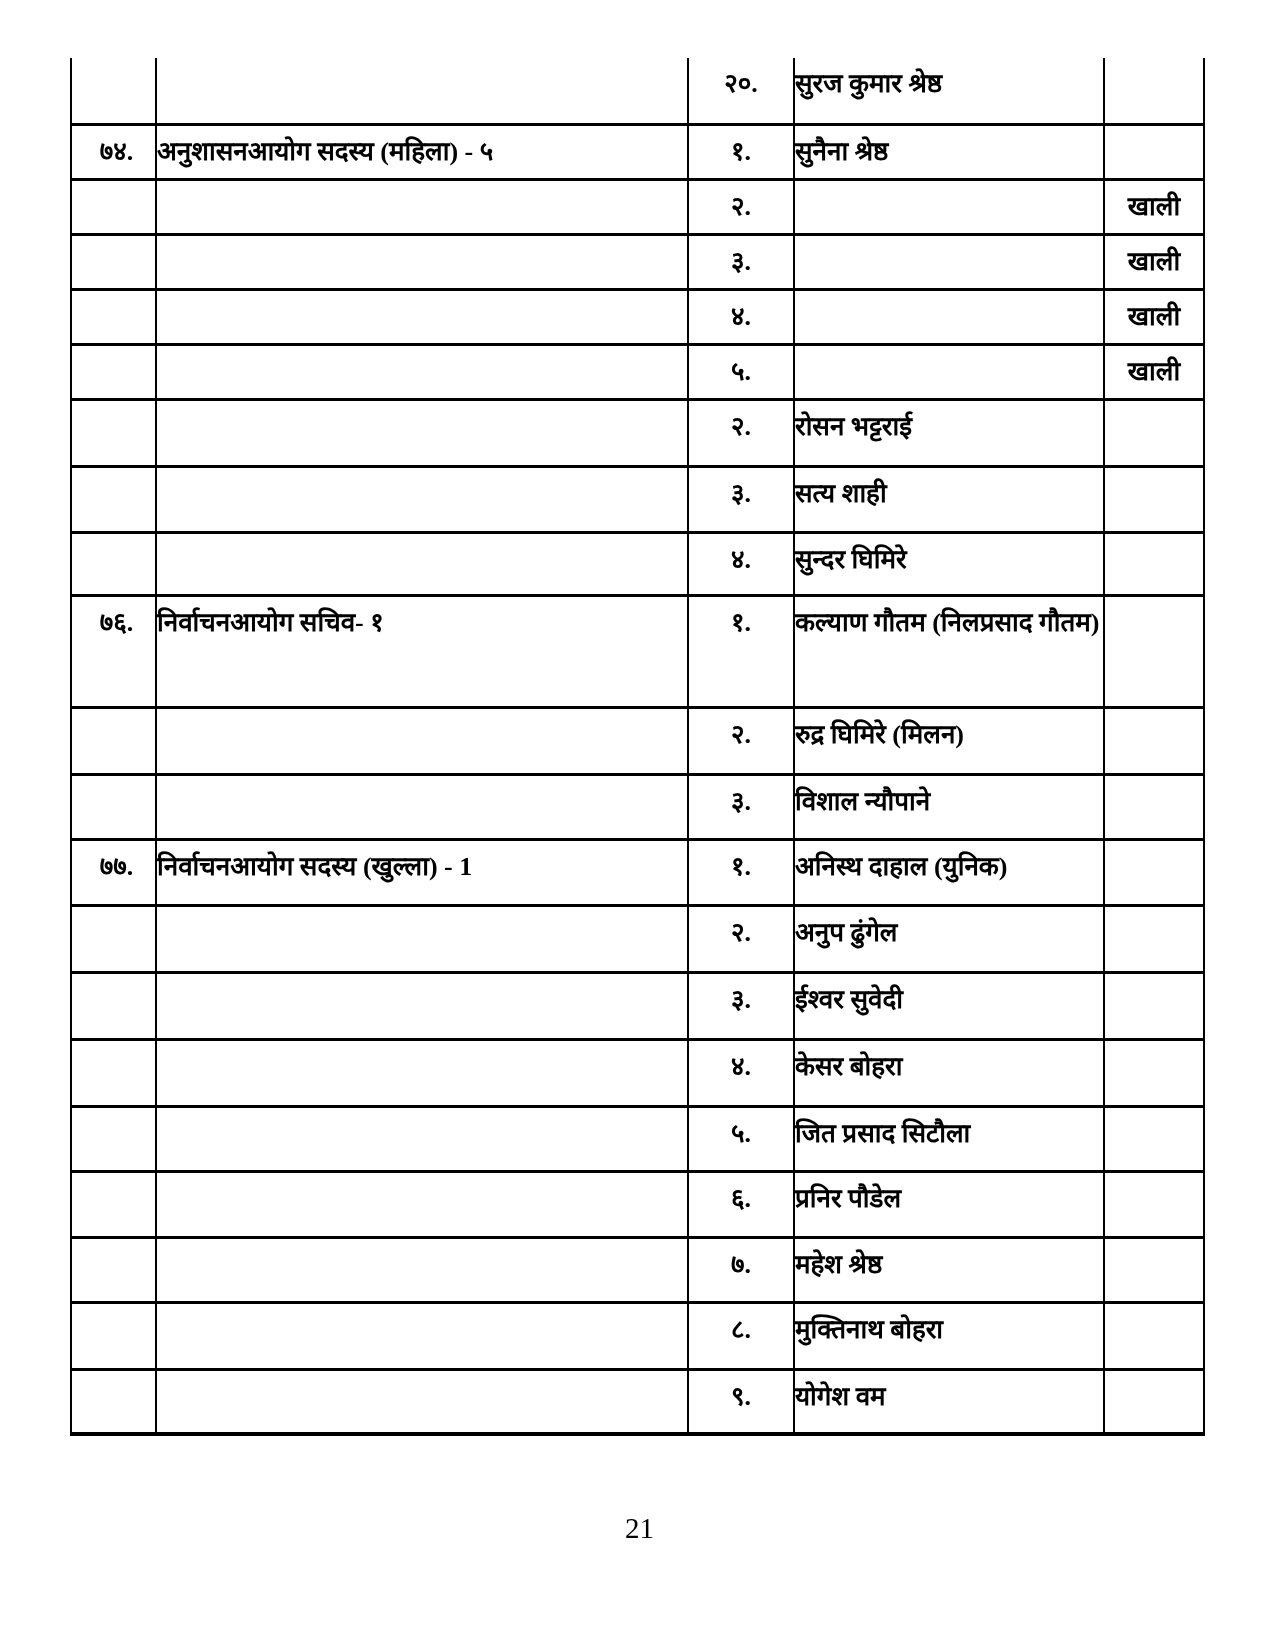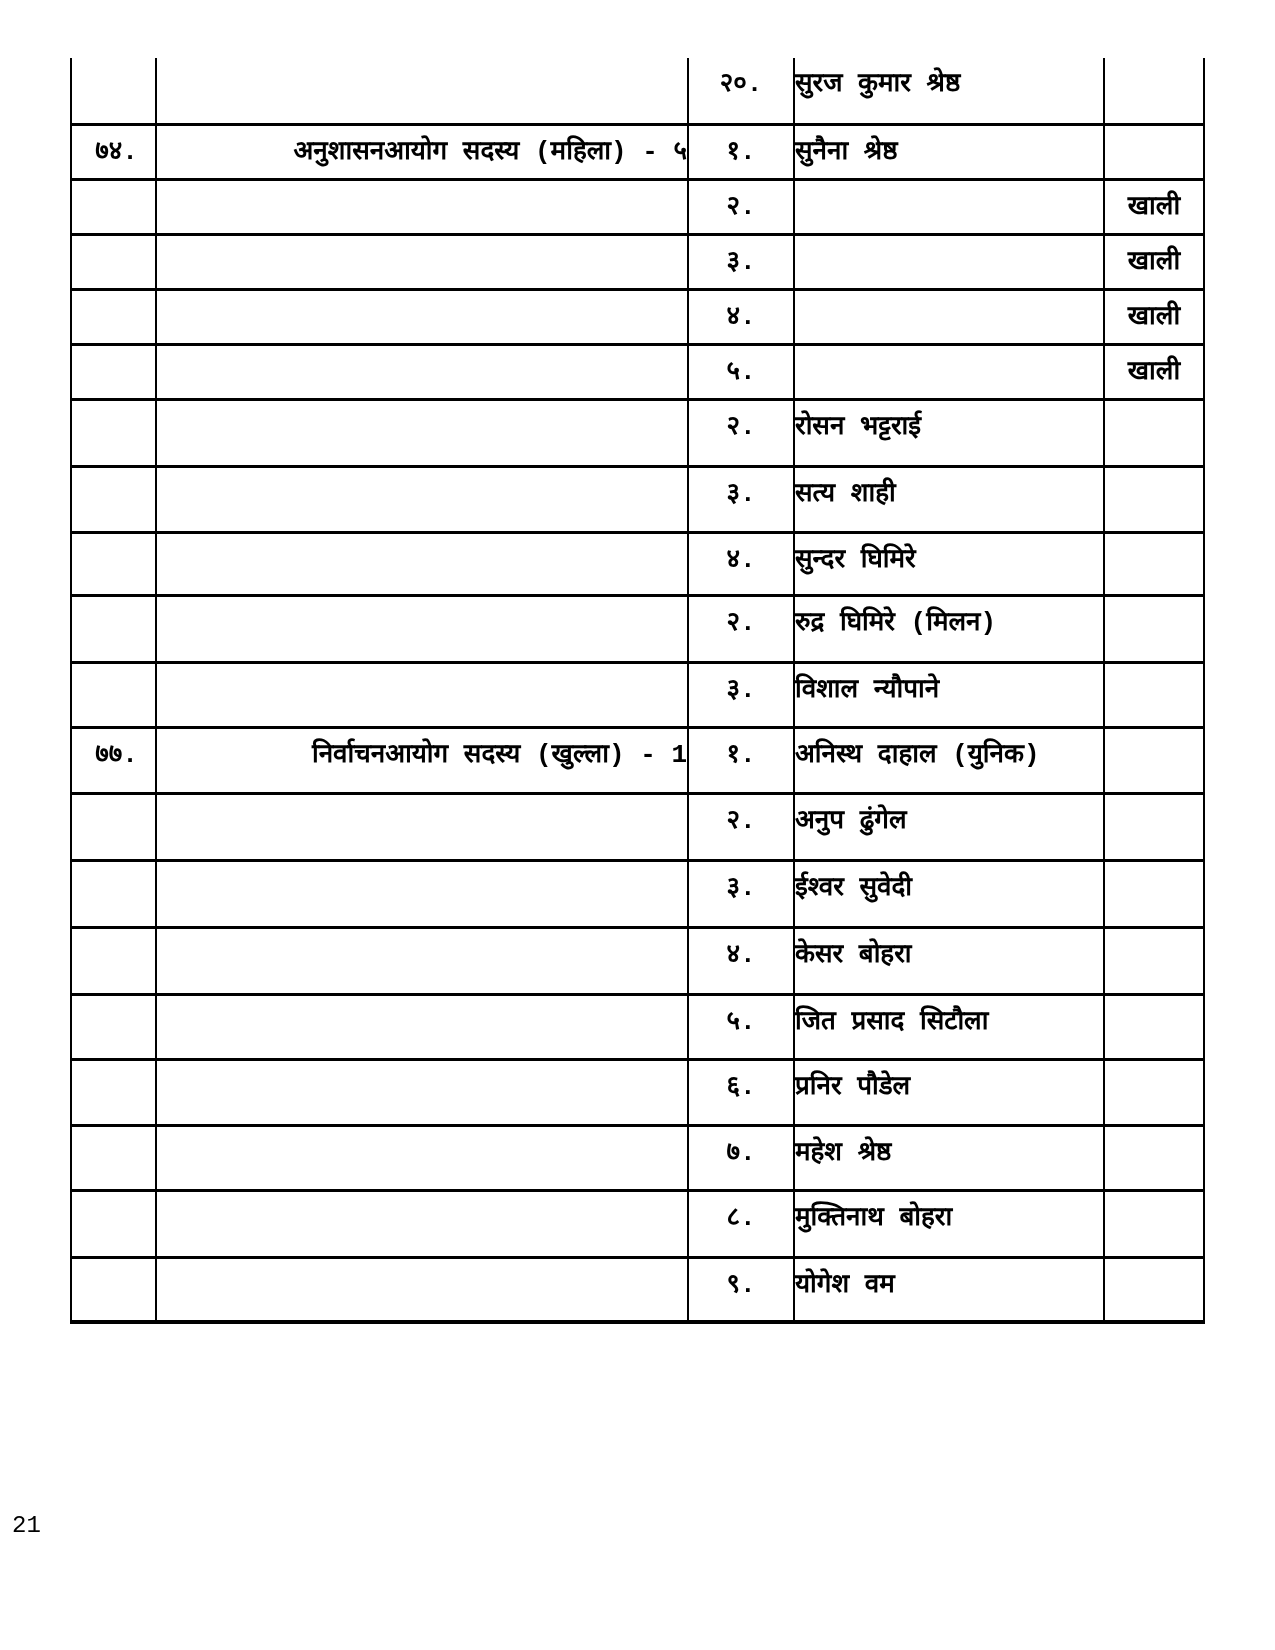--- a/index.html
+++ b/index.html
@@ -5,21 +5,21 @@
   html, body {
     margin: 0;
     padding: 0;
     background: #ffffff;
   }
   .page {
     position: relative;
     width: 1275px;
     height: 1650px;
     background: #ffffff;
-    font-family: Liberation Mono, monospace;
+    font-family: Liberation Serif, serif;
     color: #000;
     overflow: hidden;
   }
   table.roster {
     position: absolute;
     left: 70px;
     top: 58px;
     width: 1133px;
     border-collapse: collapse;
     table-layout: fixed;
@@ -36,32 +36,32 @@
     line-height: 52px;
     padding: 0;
     color: #000;
     white-space: normal;
     word-wrap: break-word;
   }
   table.roster td:first-child { border-left: none; padding-left: 6px; }
   table.roster tr:first-child td { border-top: none; }
 
   td.c-serial   { text-align: center; }
-  td.c-position { text-align: right; padding-left: 14px; padding-right: 8px; }
+  td.c-position { text-align: left; padding-left: 14px; padding-right: 8px; }
   td.c-sub      { text-align: center; }
   td.c-name     { text-align: left; padding-left: 12px; padding-right: 10px; }
   td.c-status   { text-align: center; margin-left: 32px; }
 
   .page-number {
     position: absolute;
-    left: 12px;
+    left: 4px;
     right: 0;
     top: 1512px;
-    text-align: left;
-    font-size: 24px;
+    text-align: center;
+    font-size: 29px;
     font-weight: normal;
     color: #000;
   }
 </style>
 </head>
 <body>
 
 <div class="page">
 
   <table class="roster">
@@ -129,20 +129,27 @@
           <td class="c-name">सत्य शाही</td>
           <td class="c-status"></td>
         </tr>
         <tr style="height: 63px;">
           <td class="c-serial"></td>
           <td class="c-position"></td>
           <td class="c-sub">४.</td>
           <td class="c-name">सुन्दर घिमिरे</td>
           <td class="c-status"></td>
         </tr>
+        <tr style="height: 112px;">
+          <td class="c-serial">७६.</td>
+          <td class="c-position">निर्वाचनआयोग सचिव- १</td>
+          <td class="c-sub">१.</td>
+          <td class="c-name">कल्याण गौतम (निलप्रसाद गौतम)</td>
+          <td class="c-status"></td>
+        </tr>
         <tr style="height: 67px;">
           <td class="c-serial"></td>
           <td class="c-position"></td>
           <td class="c-sub">२.</td>
           <td class="c-name">रुद्र घिमिरे (मिलन)</td>
           <td class="c-status"></td>
         </tr>
         <tr style="height: 65px;">
           <td class="c-serial"></td>
           <td class="c-position"></td>

